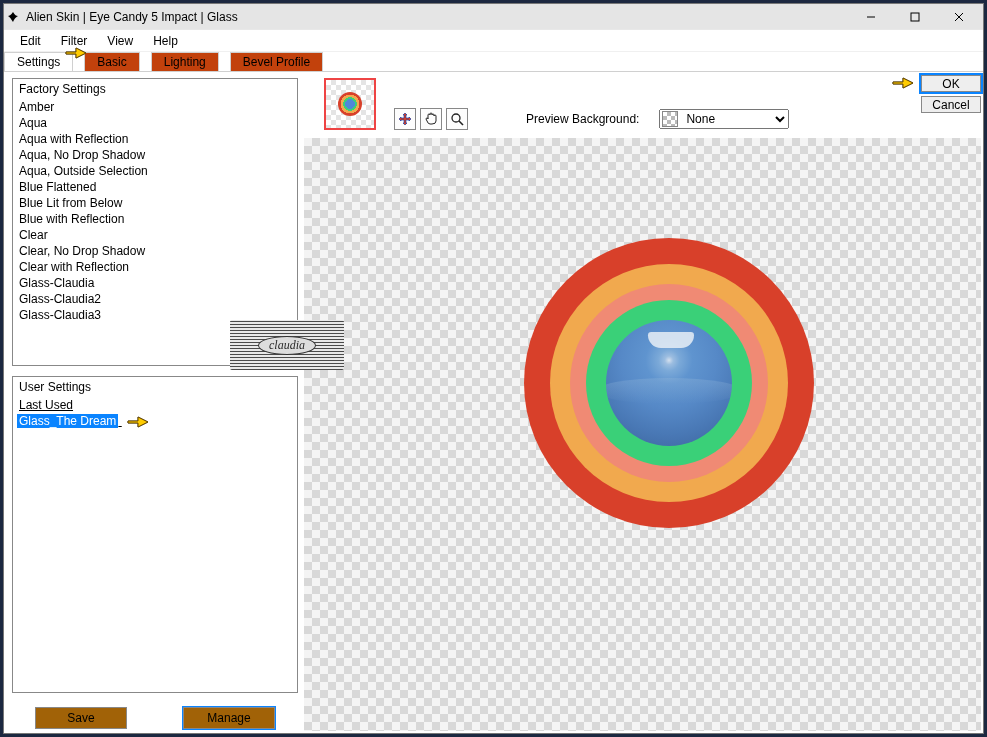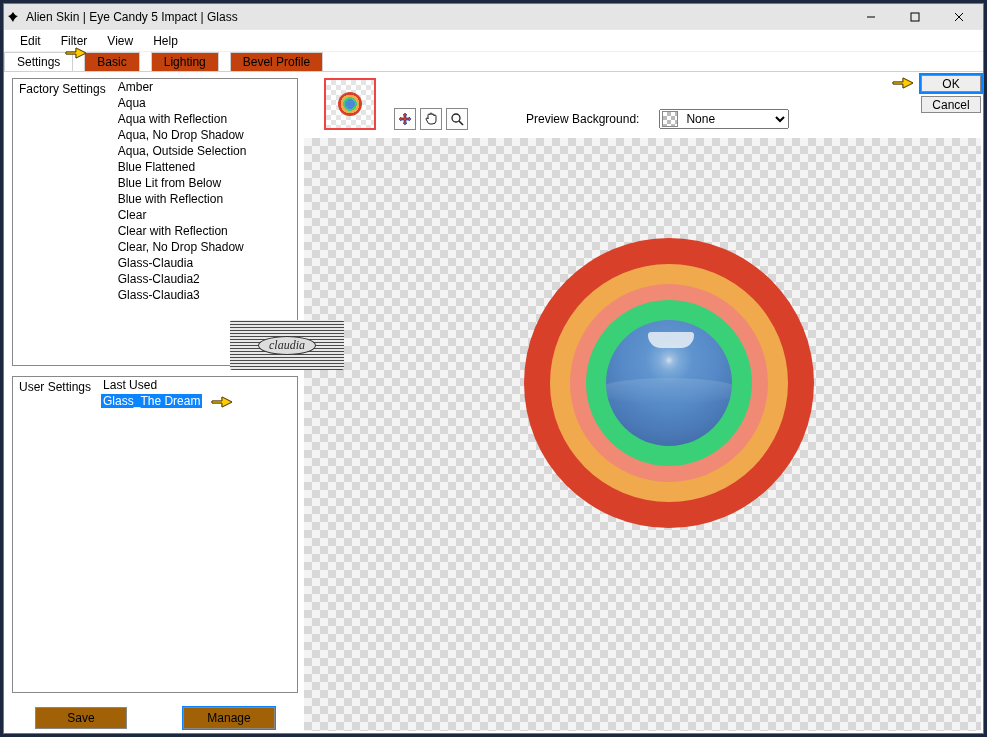--- a/index.html
+++ b/index.html
@@ -85,21 +85,21 @@
     display:flex;
     flex-direction:column;
     padding: 6px 4px 4px 8px;
   }
   
   .listgroup {
     border: 1px solid #888;
     background: #fff;
     margin-bottom: 10px;
     display:flex;
-    flex-direction:row;
+    flex-direction:column;
     position:relative;
   }
   .listgroup .listtitle {
     padding: 3px 6px;
     font-size: 12px;
   }
   .listgroup .listbody {
     overflow-y: scroll;
     flex:1;
   }
@@ -369,31 +369,31 @@
         <div class="listbody">
           <div class="listitem">Amber</div>
           <div class="listitem">Aqua</div>
           <div class="listitem">Aqua with Reflection</div>
           <div class="listitem">Aqua, No Drop Shadow</div>
           <div class="listitem">Aqua, Outside Selection</div>
           <div class="listitem">Blue Flattened</div>
           <div class="listitem">Blue Lit from Below</div>
           <div class="listitem">Blue with Reflection</div>
           <div class="listitem">Clear</div>
+          <div class="listitem">Clear, No Drop Shadow</div>
           <div class="listitem">Clear with Reflection</div>
-          <div class="listitem">Clear, No Drop Shadow</div>
           <div class="listitem">Glass-Claudia</div>
           <div class="listitem">Glass-Claudia2</div>
           <div class="listitem">Glass-Claudia3</div>
         </div>
       </div>
 
       <div class="listgroup" id="user-box">
         <div class="listtitle">User Settings</div>
-        <div class="listbody" style="position:relative;">
+        <div class="listbody" style="position:relative;text-decoration:underline;">
           <div class="listitem">Last Used</div>
           <div>
             <span class="listitem selected">Glass_The Dream</span>
             <span class="hand" style="vertical-align:middle; margin-left:4px;">
               <svg width="26" height="18" viewBox="0 0 26 18">
                   <path d="M2 8 L12 8 L12 4 L22 9 L12 14 L12 10 L2 10 Z" fill="#ffcc00" stroke="#6a4a00" stroke-width="1"></path>
                 </svg>
             </span>
           </div>
         </div>

